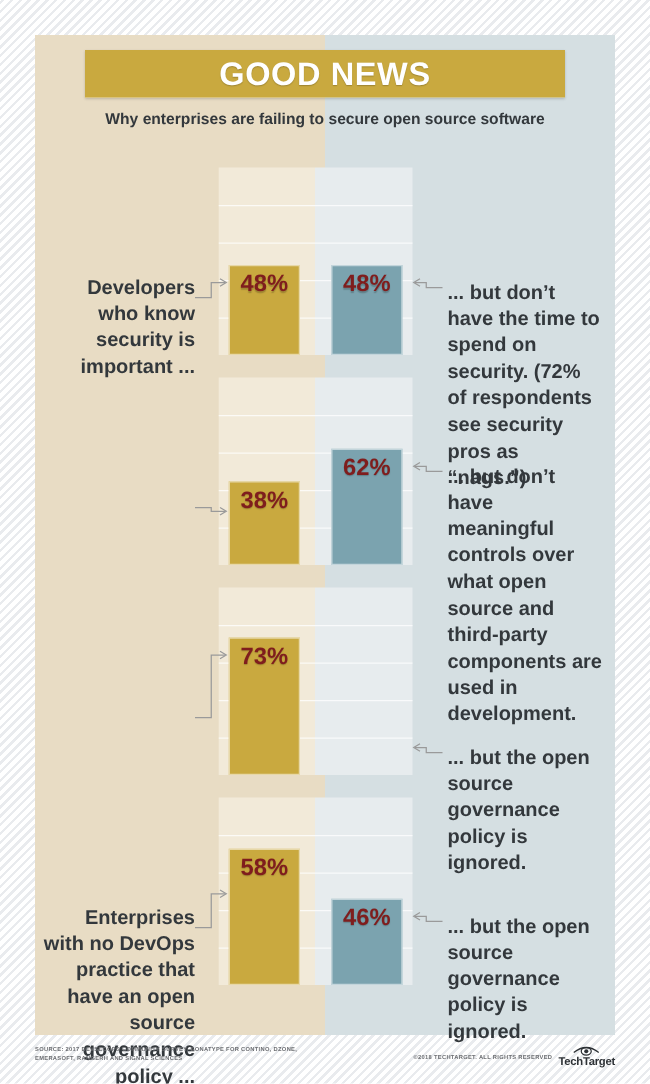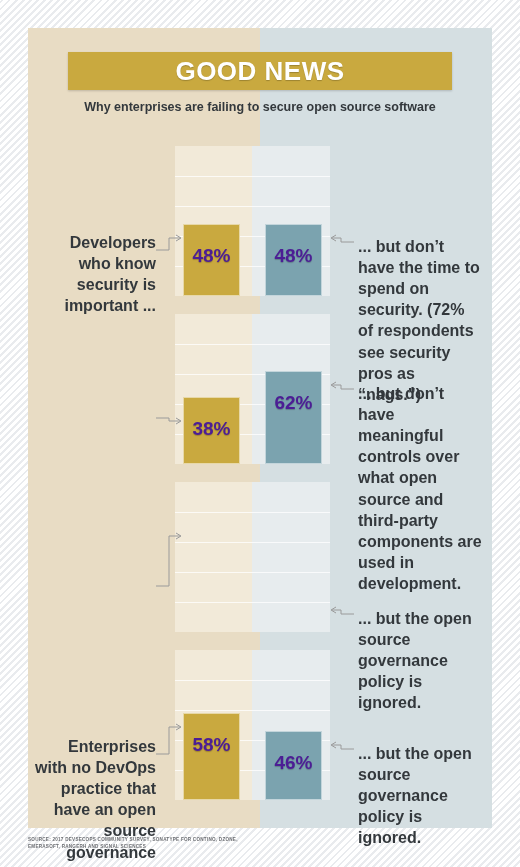--- a/index.html
+++ b/index.html
@@ -29,21 +29,21 @@
     left:28px; top:28px;
     width:464px; height:800px;
     display:flex;
   }
   #half-good { width:232px; background:#e8dcc4; }
   #half-bad  { width:232px; background:#d5dfe2; }
 
   
   #content {
     position:absolute;
-    left:28px; top:28px;
+    left:28px; top:16px;
     width:464px; height:800px;
   }
 
   
   .header-band {
     position:absolute;
     left:40px; top:24px;
     width:384px; height:38px;
     display:flex;
     box-shadow:0 1px 2px rgba(0,0,0,.18);
@@ -104,22 +104,22 @@
     left:147px; top:8px;
     width:155px; height:150px;
   }
   .bar {
     position:absolute;
     bottom:0;
     width:57px;
     display:flex;
     align-items:flex-start;
     justify-content:center;
-    padding-top:20px;
-    color:#4c1d95;
+    padding-top:4px;
+    color:#7f1d1d;
     font-size:19px; font-weight:bold;
     text-shadow:0 1px 1px rgba(0,0,0,.22);
     border:1px solid rgba(255,255,255,.55);
   }
   .bar-good { left:8px;  background:#c9a93f; }
   .bar-bad  { left:90px; background:#7ba3af; }
 
   
   .ann {
     position:absolute;
@@ -273,20 +273,23 @@
     </div>
 
     <div class="grid">
       <i style="top:30px"></i>
             <i style="top:60px"></i>
       <i style="top:90px"></i>
             <i style="top:120px"></i>
     </div>
 
     <div class="bars">
+      <div class="bar bar-good" style="height:110px">
+        <span>73%</span>
+      </div>
     </div>
 
     <svg class="leads">
       <path d="M128 112 L141 112 L141 62 L152 62" fill="none" stroke="#9a9a9a" stroke-width="1"></path>
       <path d="M148 59 L153 62 L148 65" fill="none" stroke="#9a9a9a" stroke-width="1"></path>
       <path d="M326 140 L313 140 L313 136 L304 136" fill="none" stroke="#9a9a9a" stroke-width="1"></path>
       <path d="M308 133 L303 136 L308 139" fill="none" stroke="#9a9a9a" stroke-width="1"></path>
     </svg>
 
 
@@ -299,21 +302,21 @@
     </div>
 
     <div class="grid">
       <i style="top:30px"></i>
             <i style="top:60px"></i>
       <i style="top:90px"></i>
             <i style="top:120px"></i>
     </div>
 
     <div class="bars">
-      <div class="bar bar-good" style="height:87px">
+      <div class="bar bar-good" style="height:109px">
         <span>58%</span>
       </div>
       <div class="bar bar-bad" style="height:69px">
         <span>46%</span>
       </div>
     </div>
 
     <svg class="leads">
       <path d="M128 112 L141 112 L141 85 L152 85" fill="none" stroke="#9a9a9a" stroke-width="1"></path>
       <path d="M148 82 L153 85 L148 88" fill="none" stroke="#9a9a9a" stroke-width="1"></path>
@@ -324,15 +327,26 @@
     <div class="ann ann-left" style="top:94px">Enterprises with no DevOps practice that have an open source governance policy ...</div>
 
     <div class="ann ann-right" style="top:101px">... but the open source governance policy is ignored.</div>
   </div>
       </div>
 
   </div>
 
   <div class="footer">
     <div class="src">SOURCE: 2017 DEVSECOPS COMMUNITY SURVEY, SONATYPE FOR CONTINO, DZONE, EMERASOFT, RANGERH AND SIGNAL SCIENCES</div>
+    <div class="credit">
+      <div class="copy">©2018 TECHTARGET. ALL RIGHTS RESERVED</div>
+      <div class="tt-logo">
+        <svg width="22" height="9" viewBox="0 0 22 9">
+          <path d="M1 6 Q11 -2 21 6" fill="none" stroke="#2d3135" stroke-width="1"></path>
+          <ellipse cx="11" cy="5" rx="4" ry="3" fill="none" stroke="#2d3135" stroke-width="1"></ellipse>
+          <circle cx="11" cy="5" r="1.6" fill="#2d3135"></circle>
+        </svg>
+        <div class="tt-word">TechTarget</div>
+      </div>
+    </div>
   </div>
 
 </div>
 
 </body></html>

